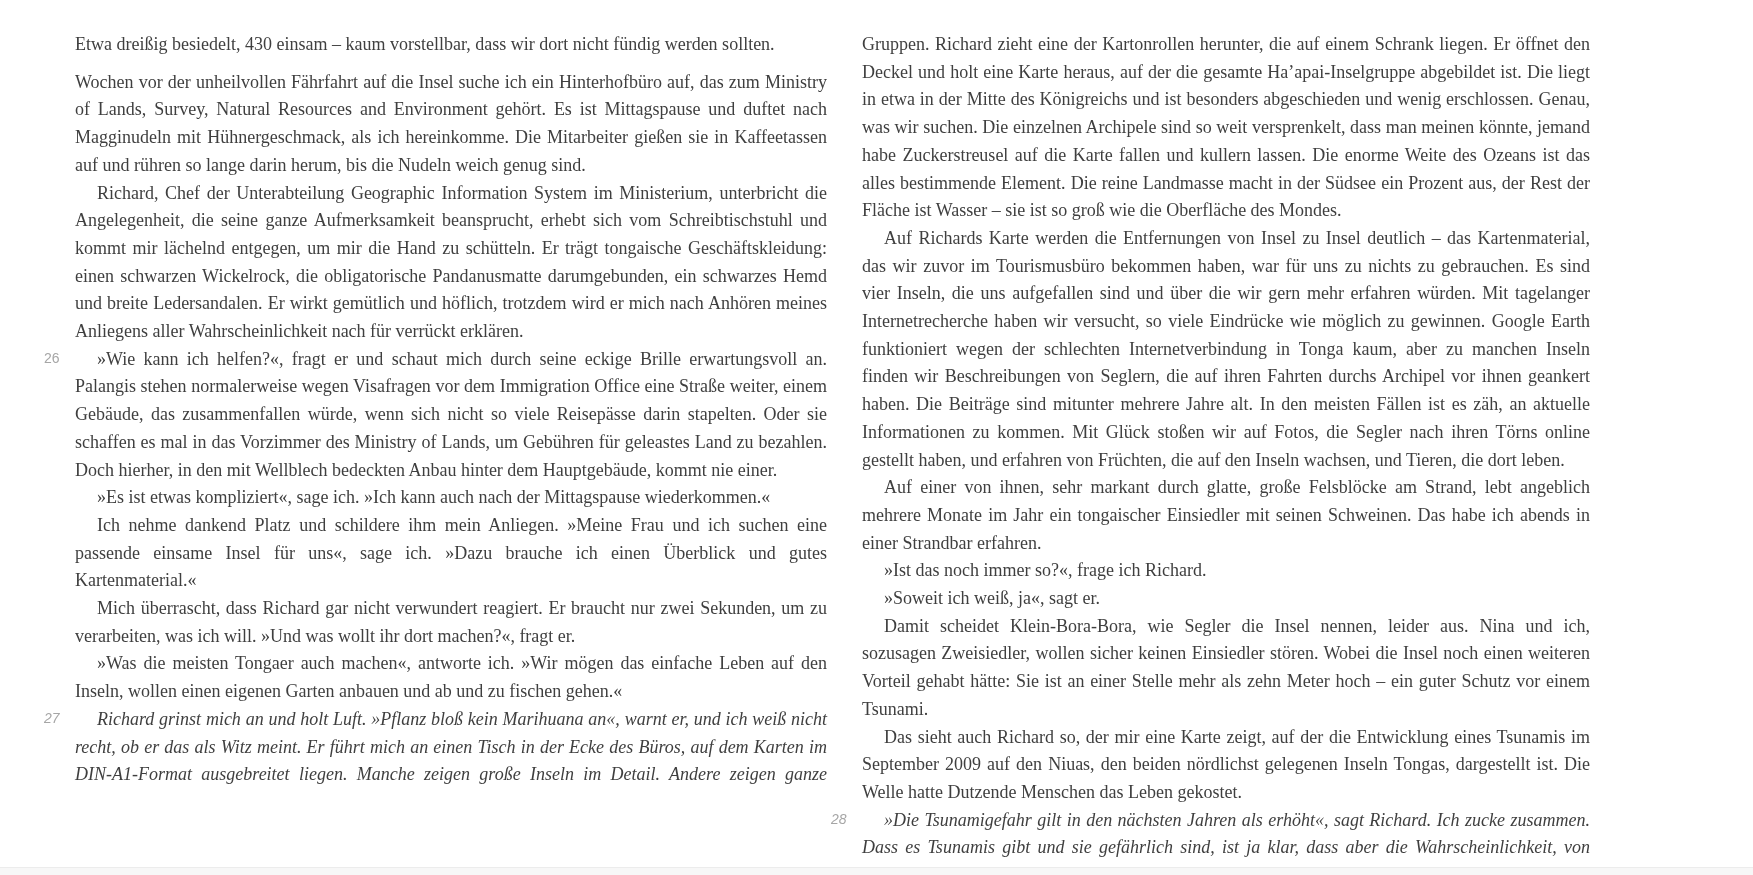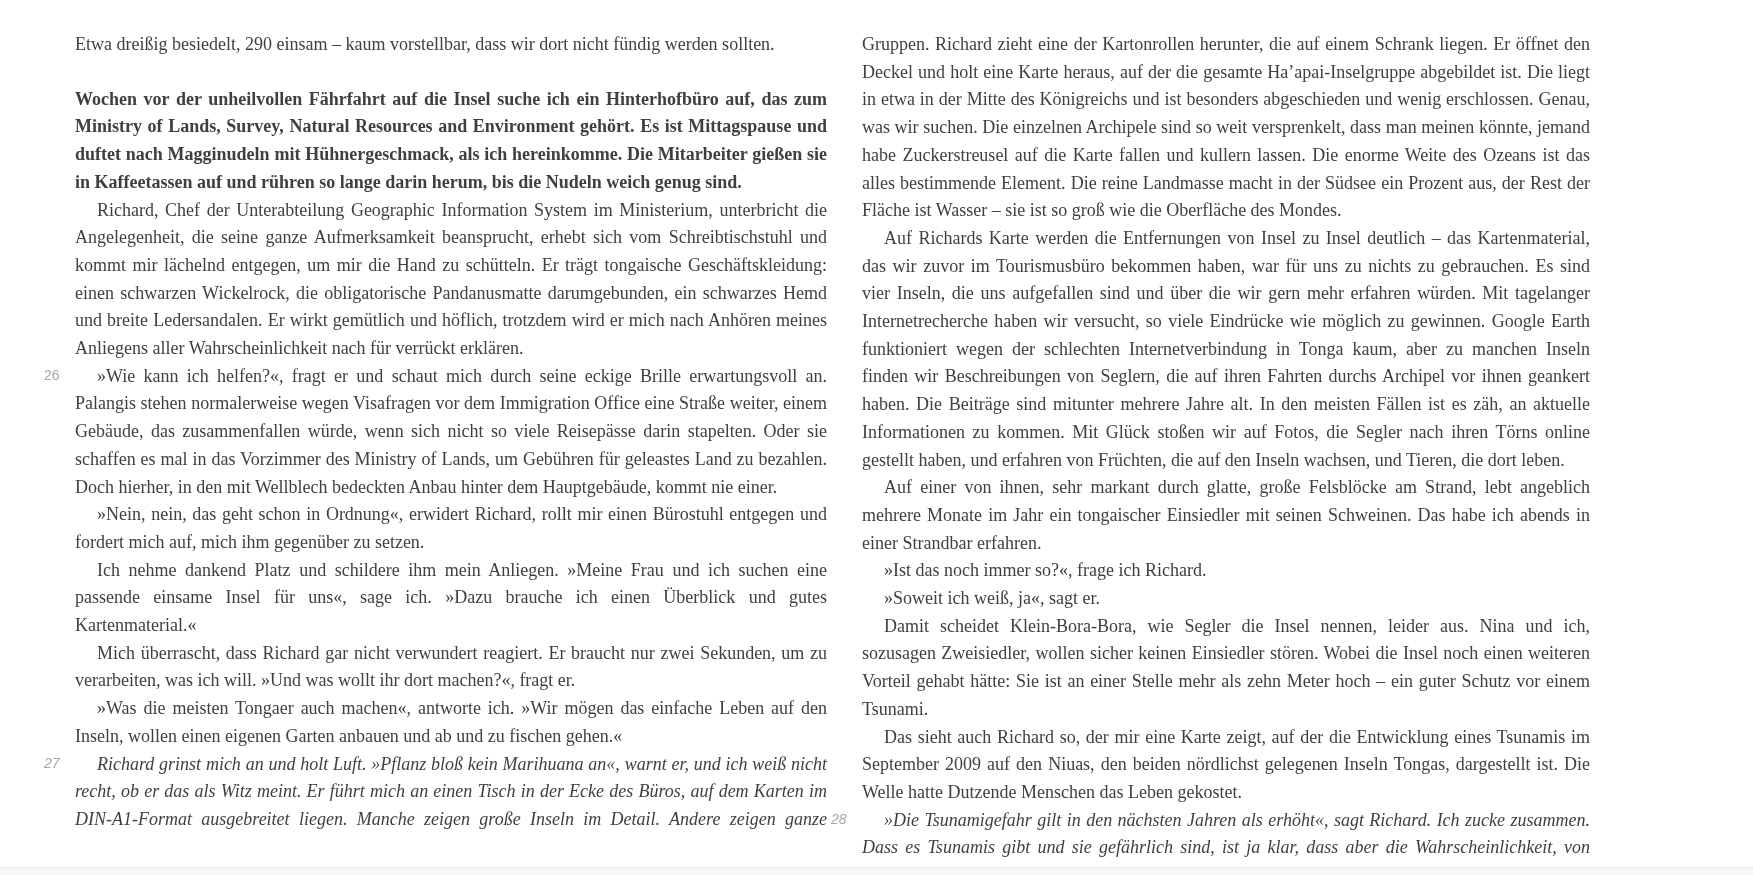--- a/index.html
+++ b/index.html
@@ -20,21 +20,21 @@
   }
   .page-left  { left: 75px;  width: 752px; }
   .page-right { left: 862px; width: 728px; }
   .para {
     margin: 0;
     padding: 0;
     position: relative;
     text-align: justify;
   }
   .ind  { text-indent: 22px; }
-  .gap  { margin-top: 27px; font-weight: bold; }
+  .gap  { margin-top: 10px; }
   .cont { text-align-last: justify; font-style: italic; }
   .marker {
     position: absolute;
     left: -31px;
     top: 5px;
     font-family: "Liberation Sans", "DejaVu Sans", sans-serif;
     font-size: 14px;
     line-height: 14px;
     color: #a6a6a6;
     text-indent: 0;
@@ -48,25 +48,25 @@
     background: #f7f7f7;
     border-top: 1px solid #ececec;
   }
 </style>
 </head>
 <body>
 
 <main class="reader">
 
   <section class="page page-left">
-    <p class="para"><span>Etwa dreißig besiedelt, 290 einsam – kaum vorstellbar, dass wir dort nicht fündig werden sollten.</span></p>
+    <p class="para"><span>Etwa dreißig besiedelt, 430 einsam – kaum vorstellbar, dass wir dort nicht fündig werden sollten.</span></p>
     <p class="para gap"><span>Wochen vor der unheilvollen Fährfahrt auf die Insel suche ich ein Hinterhofbüro auf, das zum Ministry of Lands, Survey, Natural Resources and Environment gehört. Es ist Mittagspause und duftet nach Magginudeln mit Hühnergeschmack, als ich hereinkomme. Die Mitarbeiter gießen sie in Kaffeetassen auf und rühren so lange darin herum, bis die Nudeln weich genug sind.</span></p>
     <p class="para ind"><span>Richard, Chef der Unterabteilung Geographic Information System im Ministerium, unterbricht die Angelegenheit, die seine ganze Aufmerksamkeit beansprucht, erhebt sich vom Schreibtischstuhl und kommt mir lächelnd entgegen, um mir die Hand zu schütteln. Er trägt tongaische Geschäftskleidung: einen schwarzen Wickelrock, die obligatorische Pandanusmatte darumgebunden, ein schwarzes Hemd und breite Ledersandalen. Er wirkt gemütlich und höflich, trotzdem wird er mich nach Anhören meines Anliegens aller Wahrscheinlichkeit nach für verrückt erklären.</span></p>
     <p class="para ind"><span class="marker">26</span><span>»Wie kann ich helfen?«, fragt er und schaut mich durch seine eckige Brille erwartungsvoll an. Palangis stehen normalerweise wegen Visafragen vor dem Immigration Office eine Straße weiter, einem Gebäude, das zusammenfallen würde, wenn sich nicht so viele Reisepässe darin stapelten. Oder sie schaffen es mal in das Vorzimmer des Ministry of Lands, um Gebühren für geleastes Land zu bezahlen. Doch hierher, in den mit Wellblech bedeckten Anbau hinter dem Hauptgebäude, kommt nie einer.</span></p>
-    <p class="para ind"><span>»Nein, nein, das geht schon in Ordnung«, erwidert Richard, rollt mir einen Bürostuhl entgegen und fordert mich auf, mich ihm gegenüber zu setzen.</span></p>
+    <p class="para ind"><span>»Es ist etwas kompliziert«, sage ich. »Ich kann auch nach der Mittagspause wiederkommen.«</span></p>
     <p class="para ind"><span>Ich nehme dankend Platz und schildere ihm mein Anliegen. »Meine Frau und ich suchen eine passende einsame Insel für uns«, sage ich. »Dazu brauche ich einen Überblick und gutes Kartenmaterial.«</span></p>
     <p class="para ind"><span>Mich überrascht, dass Richard gar nicht verwundert reagiert. Er braucht nur zwei Sekunden, um zu verarbeiten, was ich will. »Und was wollt ihr dort machen?«, fragt er.</span></p>
     <p class="para ind"><span>»Was die meisten Tongaer auch machen«, antworte ich. »Wir mögen das einfache Leben auf den Inseln, wollen einen eigenen Garten anbauen und ab und zu fischen gehen.«</span></p>
     <p class="para ind cont"><span class="marker">27</span><span>Richard grinst mich an und holt Luft. »Pflanz bloß kein Marihuana an«, warnt er, und ich weiß nicht recht, ob er das als Witz meint. Er führt mich an einen Tisch in der Ecke des Büros, auf dem Karten im DIN-A1-Format ausgebreitet liegen. Manche zeigen große Inseln im Detail. Andere zeigen ganze</span></p>
   </section>
 
   <section class="page page-right">
     <p class="para"><span>Gruppen. Richard zieht eine der Kartonrollen herunter, die auf einem Schrank liegen. Er öffnet den Deckel und holt eine Karte heraus, auf der die gesamte Ha’apai-Inselgruppe abgebildet ist. Die liegt in etwa in der Mitte des Königreichs und ist besonders abgeschieden und wenig erschlossen. Genau, was wir suchen. Die einzelnen Archipele sind so weit versprenkelt, dass man meinen könnte, jemand habe Zuckerstreusel auf die Karte fallen und kullern lassen. Die enorme Weite des Ozeans ist das alles bestimmende Element. Die reine Landmasse macht in der Südsee ein Prozent aus, der Rest der Fläche ist Wasser – sie ist so groß wie die Oberfläche des Mondes.</span></p>
     <p class="para ind"><span>Auf Richards Karte werden die Entfernungen von Insel zu Insel deutlich – das Kartenmaterial, das wir zuvor im Tourismusbüro bekommen haben, war für uns zu nichts zu gebrauchen. Es sind vier Inseln, die uns aufgefallen sind und über die wir gern mehr erfahren würden. Mit tagelanger Internetrecherche haben wir versucht, so viele Eindrücke wie möglich zu gewinnen. Google Earth funktioniert wegen der schlechten Internetverbindung in Tonga kaum, aber zu manchen Inseln finden wir Beschreibungen von Seglern, die auf ihren Fahrten durchs Archipel vor ihnen geankert haben. Die Beiträge sind mitunter mehrere Jahre alt. In den meisten Fällen ist es zäh, an aktuelle Informationen zu kommen. Mit Glück stoßen wir auf Fotos, die Segler nach ihren Törns online gestellt haben, und erfahren von Früchten, die auf den Inseln wachsen, und Tieren, die dort leben.</span></p>
     <p class="para ind"><span>Auf einer von ihnen, sehr markant durch glatte, große Felsblöcke am Strand, lebt angeblich mehrere Monate im Jahr ein tongaischer Einsiedler mit seinen Schweinen. Das habe ich abends in einer Strandbar erfahren.</span></p>

